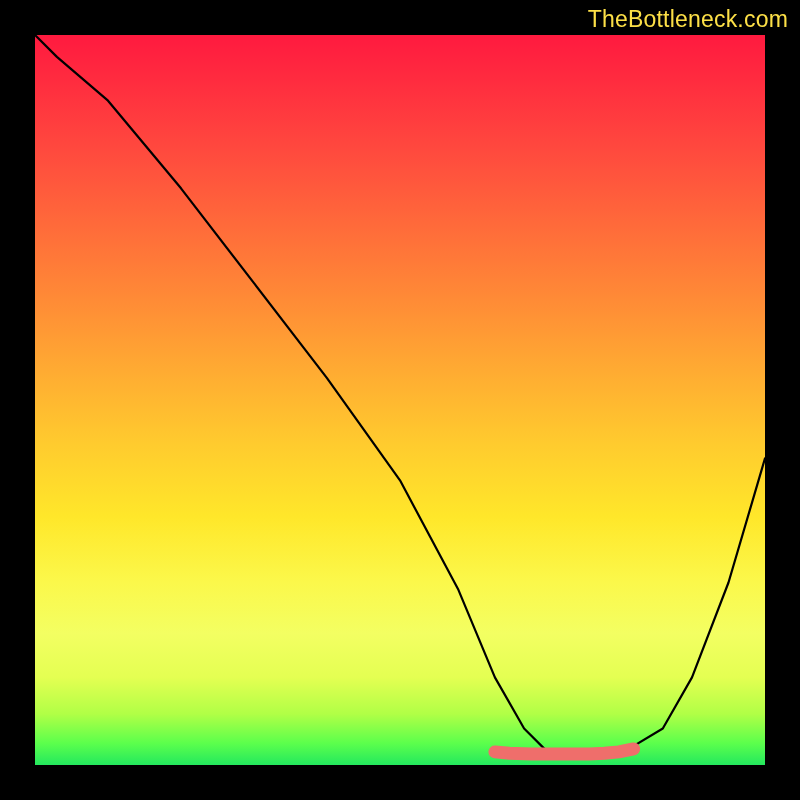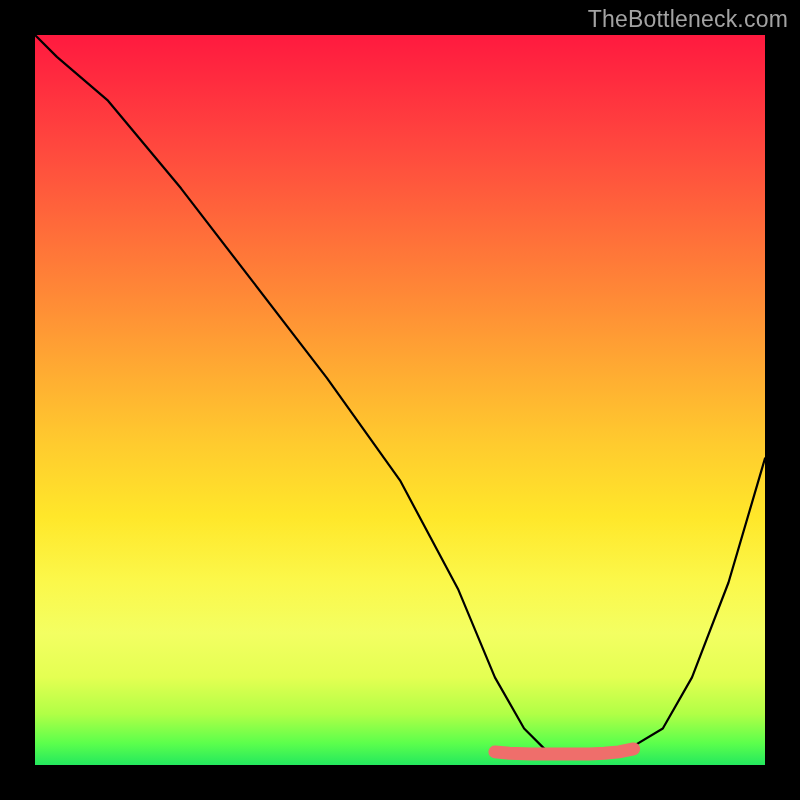--- a/index.html
+++ b/index.html
@@ -14,21 +14,21 @@
   .frame {
     position: relative;
     width: 800px;
     height: 800px;
     background: #000;
   }
   .watermark {
     position: absolute;
     top: 6px;
     right: 12px;
-    color: #a3a3a3;
+    color: #fde047;
     font-size: 23px;
     font-weight: 500;
     letter-spacing: 0.2px;
     z-index: 5;
   }
   .plot-area {
     position: absolute;
     left: 35px;
     top: 35px;
     width: 730px;

